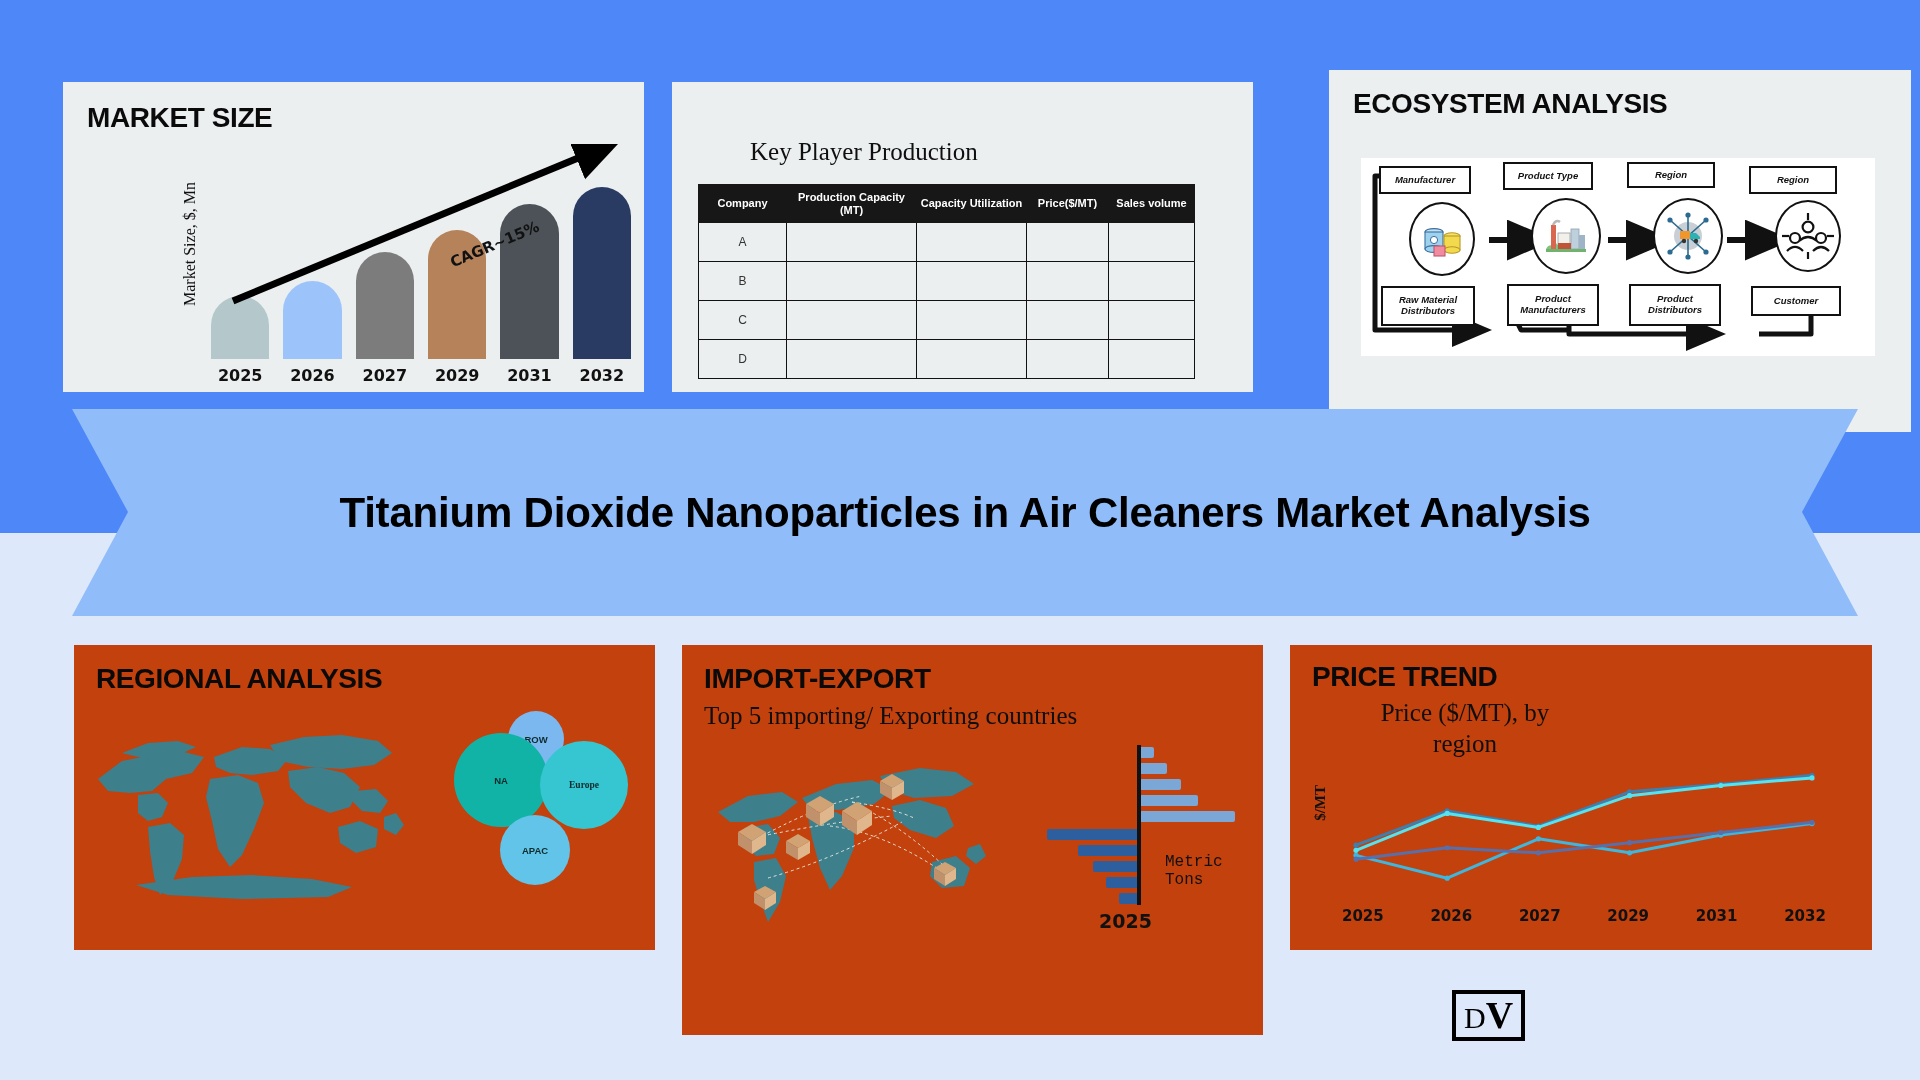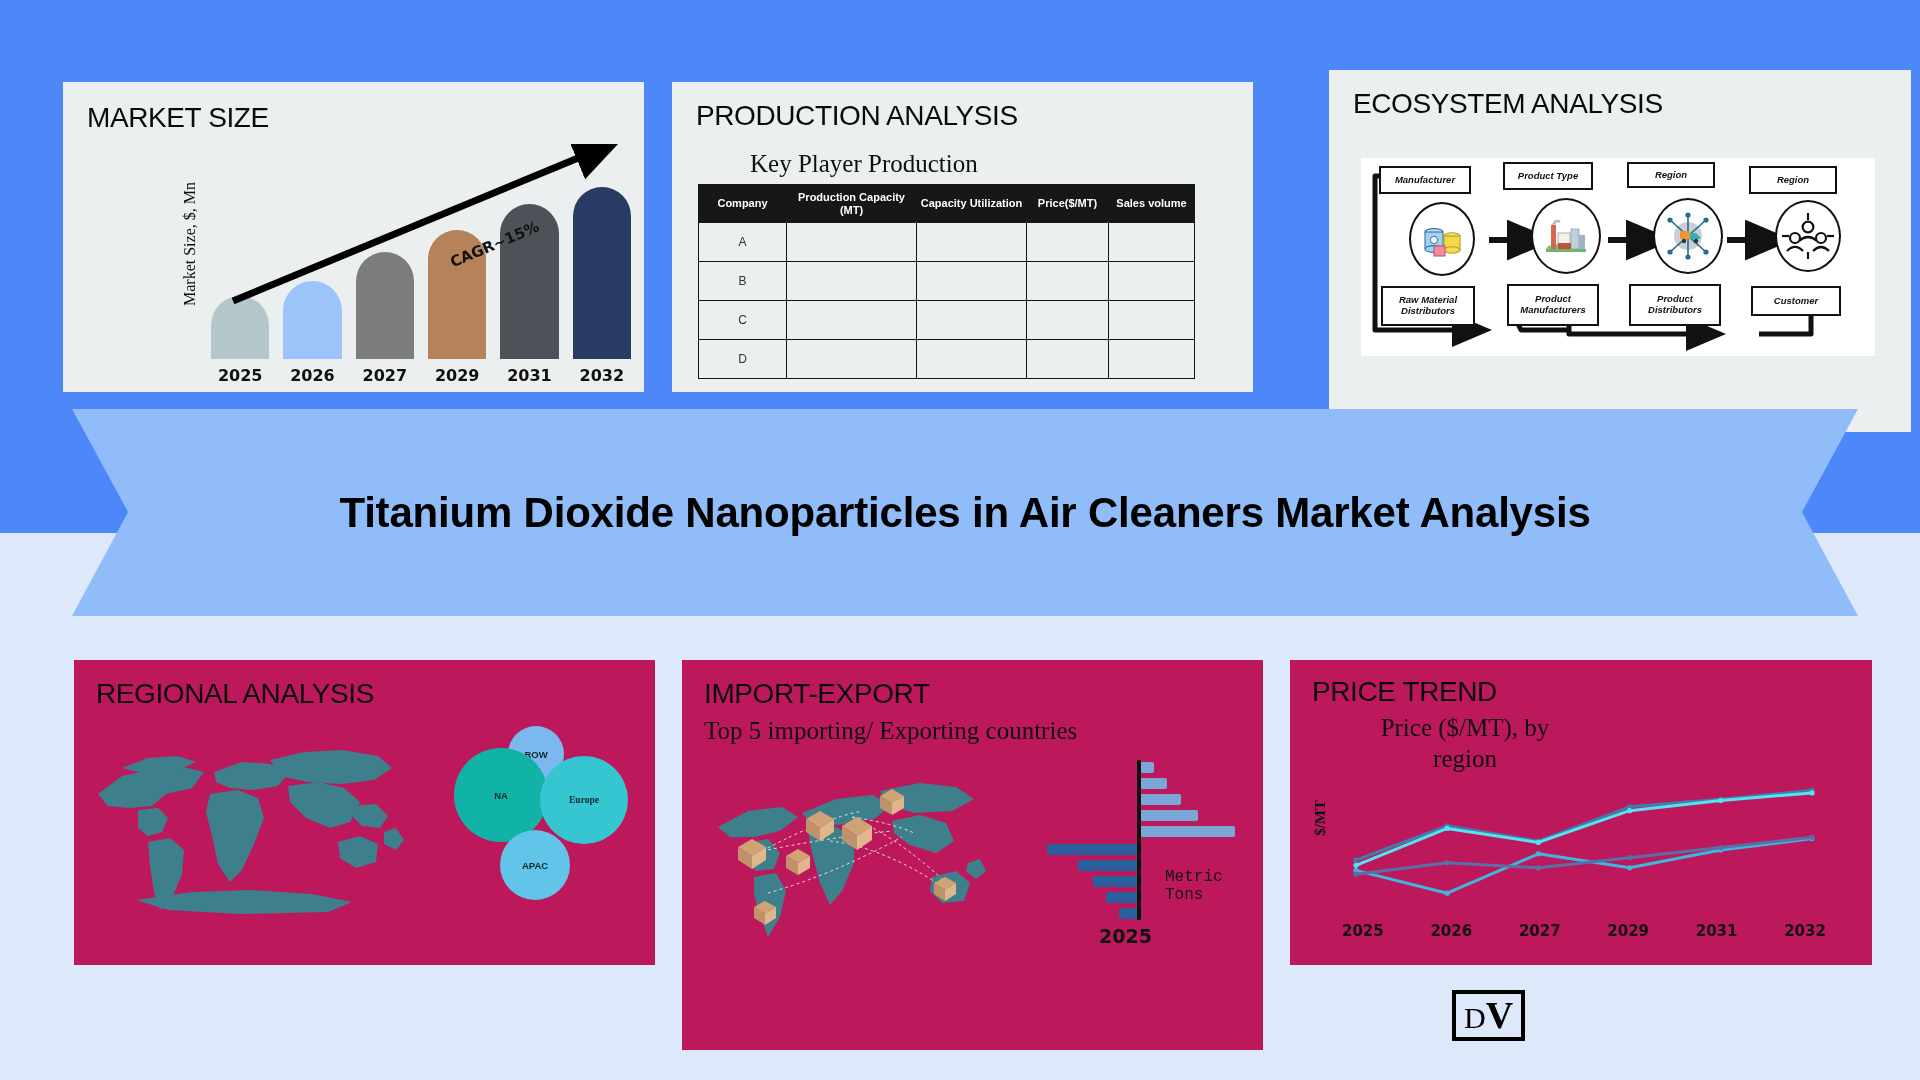--- a/index.html
+++ b/index.html
@@ -33,23 +33,23 @@
     font-size: 42px; font-weight: bold; color: #000; letter-spacing: -0.2px;
     white-space: nowrap;
   }
 
   
   .card {
     position: absolute;
     background: #eceff0;
     overflow: hidden;
   }
-  .card.cream { background: #be185d; margin-top: 15px; }
+  .card.cream { background: #c2410c; }
   .card-title {
-    font-size: 28px; font-weight: normal; color: #0a0a0a; letter-spacing: -0.4px;
+    font-size: 28px; font-weight: bold; color: #0a0a0a; letter-spacing: -0.4px;
   }
   .card-sub {
     font-family: "Liberation Serif", serif;
     font-size: 25px; color: #0f0f0f;
   }
 
   
   #card-market { left: 63px; top: 82px; width: 581px; height: 310px; }
   #card-market .card-title { position: absolute; left: 24px; top: 20px; }
   .ms-ylabel {
@@ -71,21 +71,21 @@
   .ms-cagr {
     position: absolute; left: 240px; top: 110px;
     transform: rotate(-23deg); transform-origin: left center;
     font-size: 15px; font-weight: bold; color: #111;
     font-family: "DejaVu Sans", sans-serif; white-space: nowrap;
   }
 
   
   #card-production { left: 672px; top: 82px; width: 581px; height: 310px; }
   #card-production .card-title { position: absolute; left: 24px; top: 18px; }
-  #card-production .card-sub { position: absolute; left: 78px; top: 68px; }
+  #card-production .card-sub { position: absolute; left: 78px; top: 56px; }
   .prod-table {
     position: absolute; left: 26px; top: 102px; width: 496px;
     border-collapse: collapse; table-layout: fixed;
   }
   .prod-table th {
     background: #171717; color: #fff; font-size: 11px; font-weight: bold;
     padding: 6px 2px; border: 1px solid #171717; line-height: 1.15;
   }
   .prod-table td {
     height: 39px; border: 1px solid #111; font-size: 12px; color: #333;
@@ -212,21 +212,20 @@
         <span>2026</span>
         <span>2027</span>
         <span>2029</span>
         <span>2031</span>
         <span>2032</span>
       </div>
   </div>
 </div>
 
 <div class="card" id="card-production">
-  <div class="card-title">PRODUCTION ANALYSIS</div>
   <div class="card-sub">Key Player Production</div>
 
   <table class="prod-table">
     <colgroup>
         <col class="c1">
         <col class="c2">
         <col class="c3">
         <col class="c4">
         <col class="c5">
       </colgroup>

